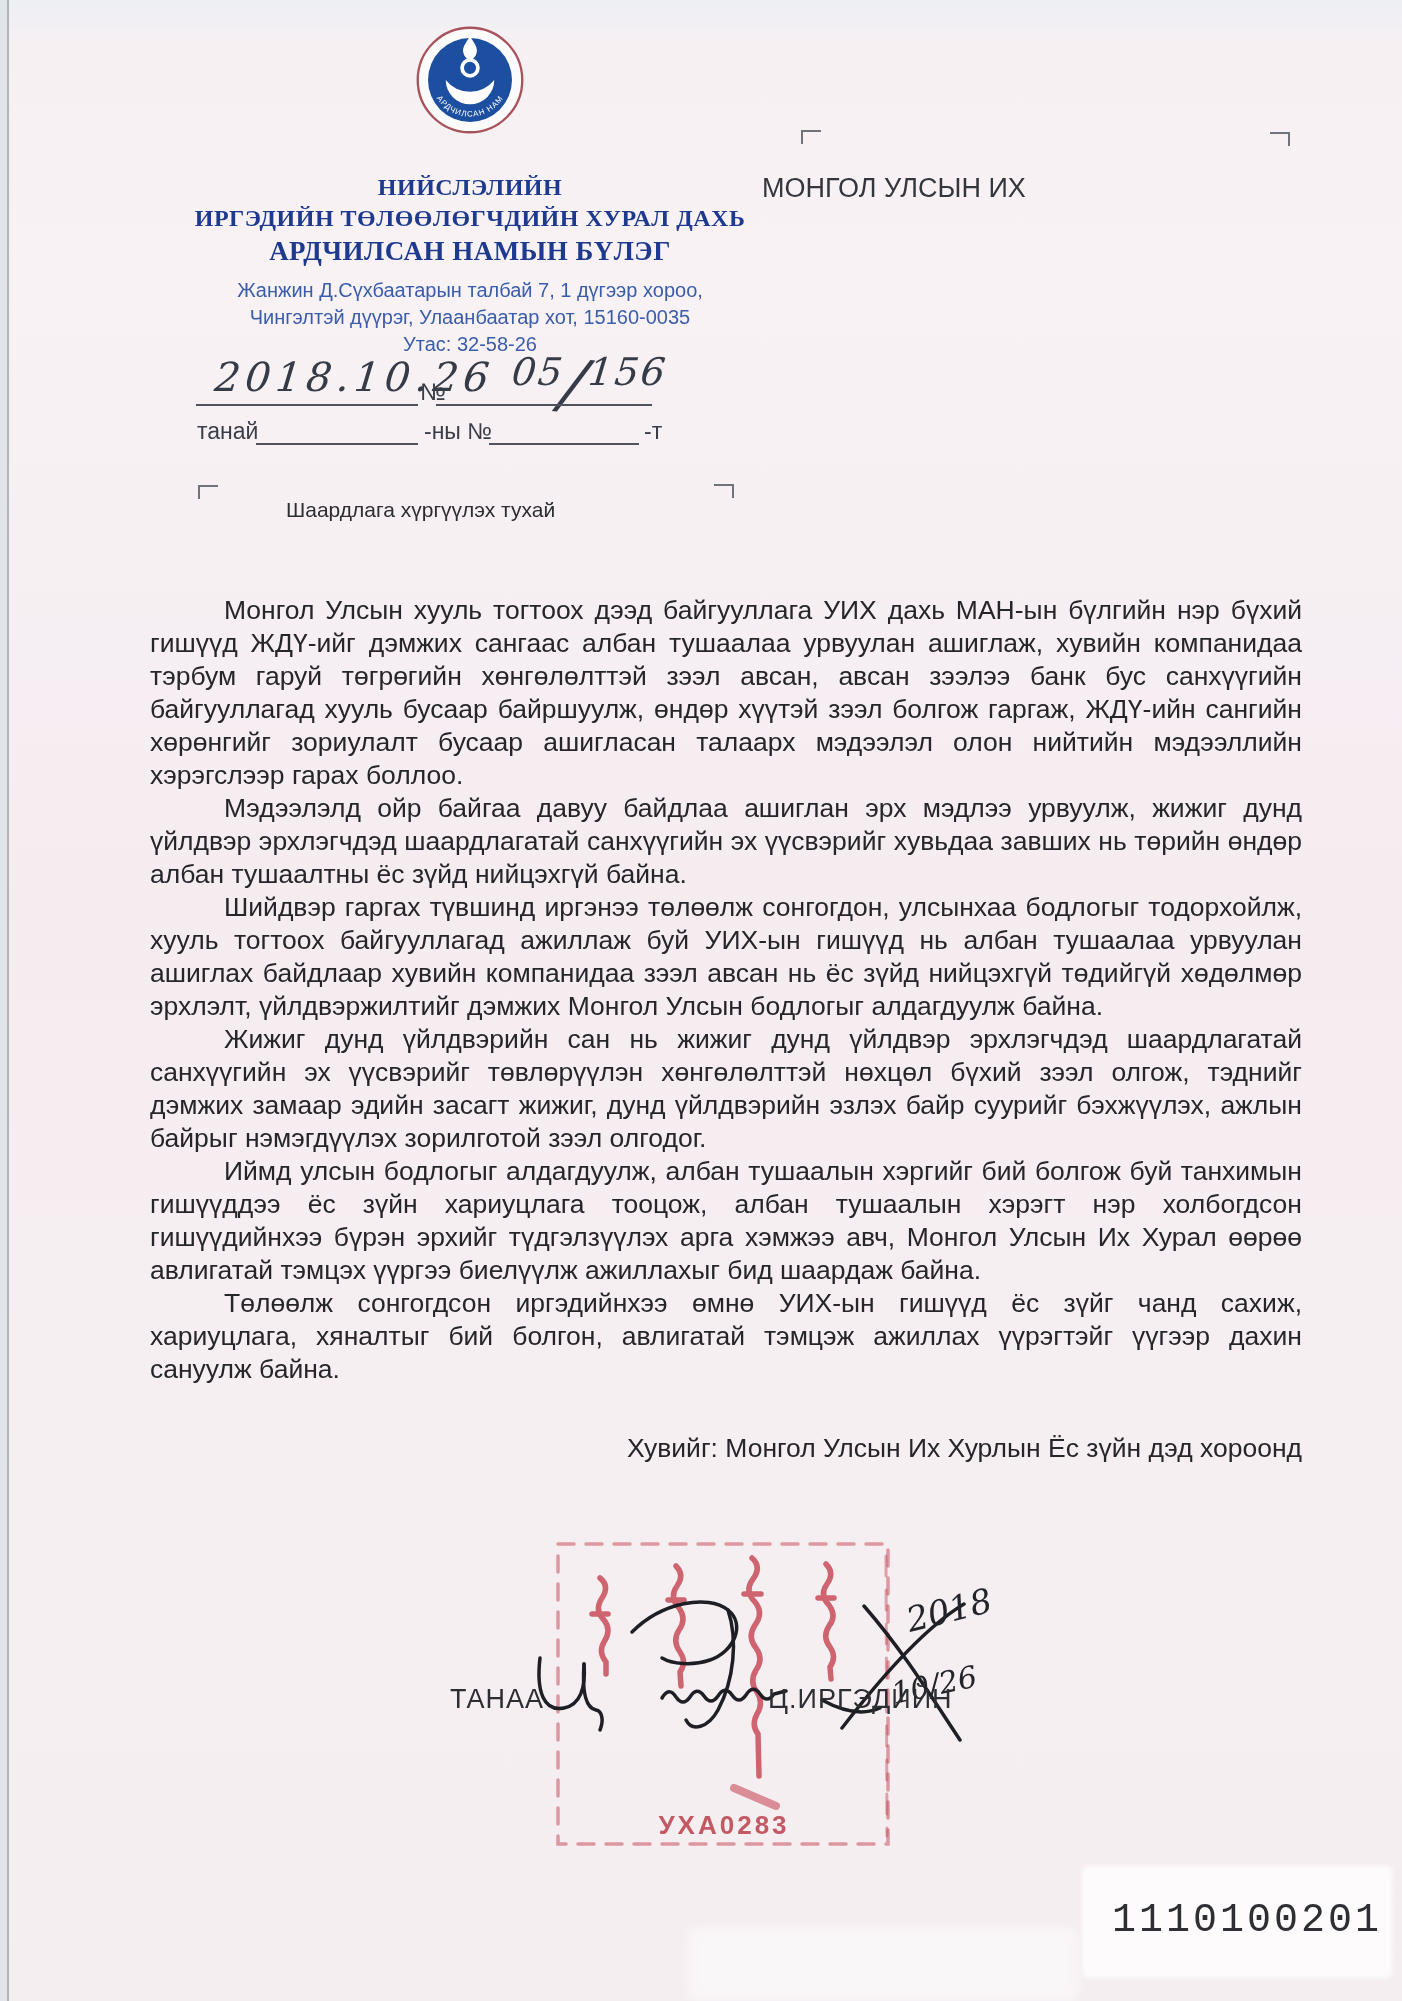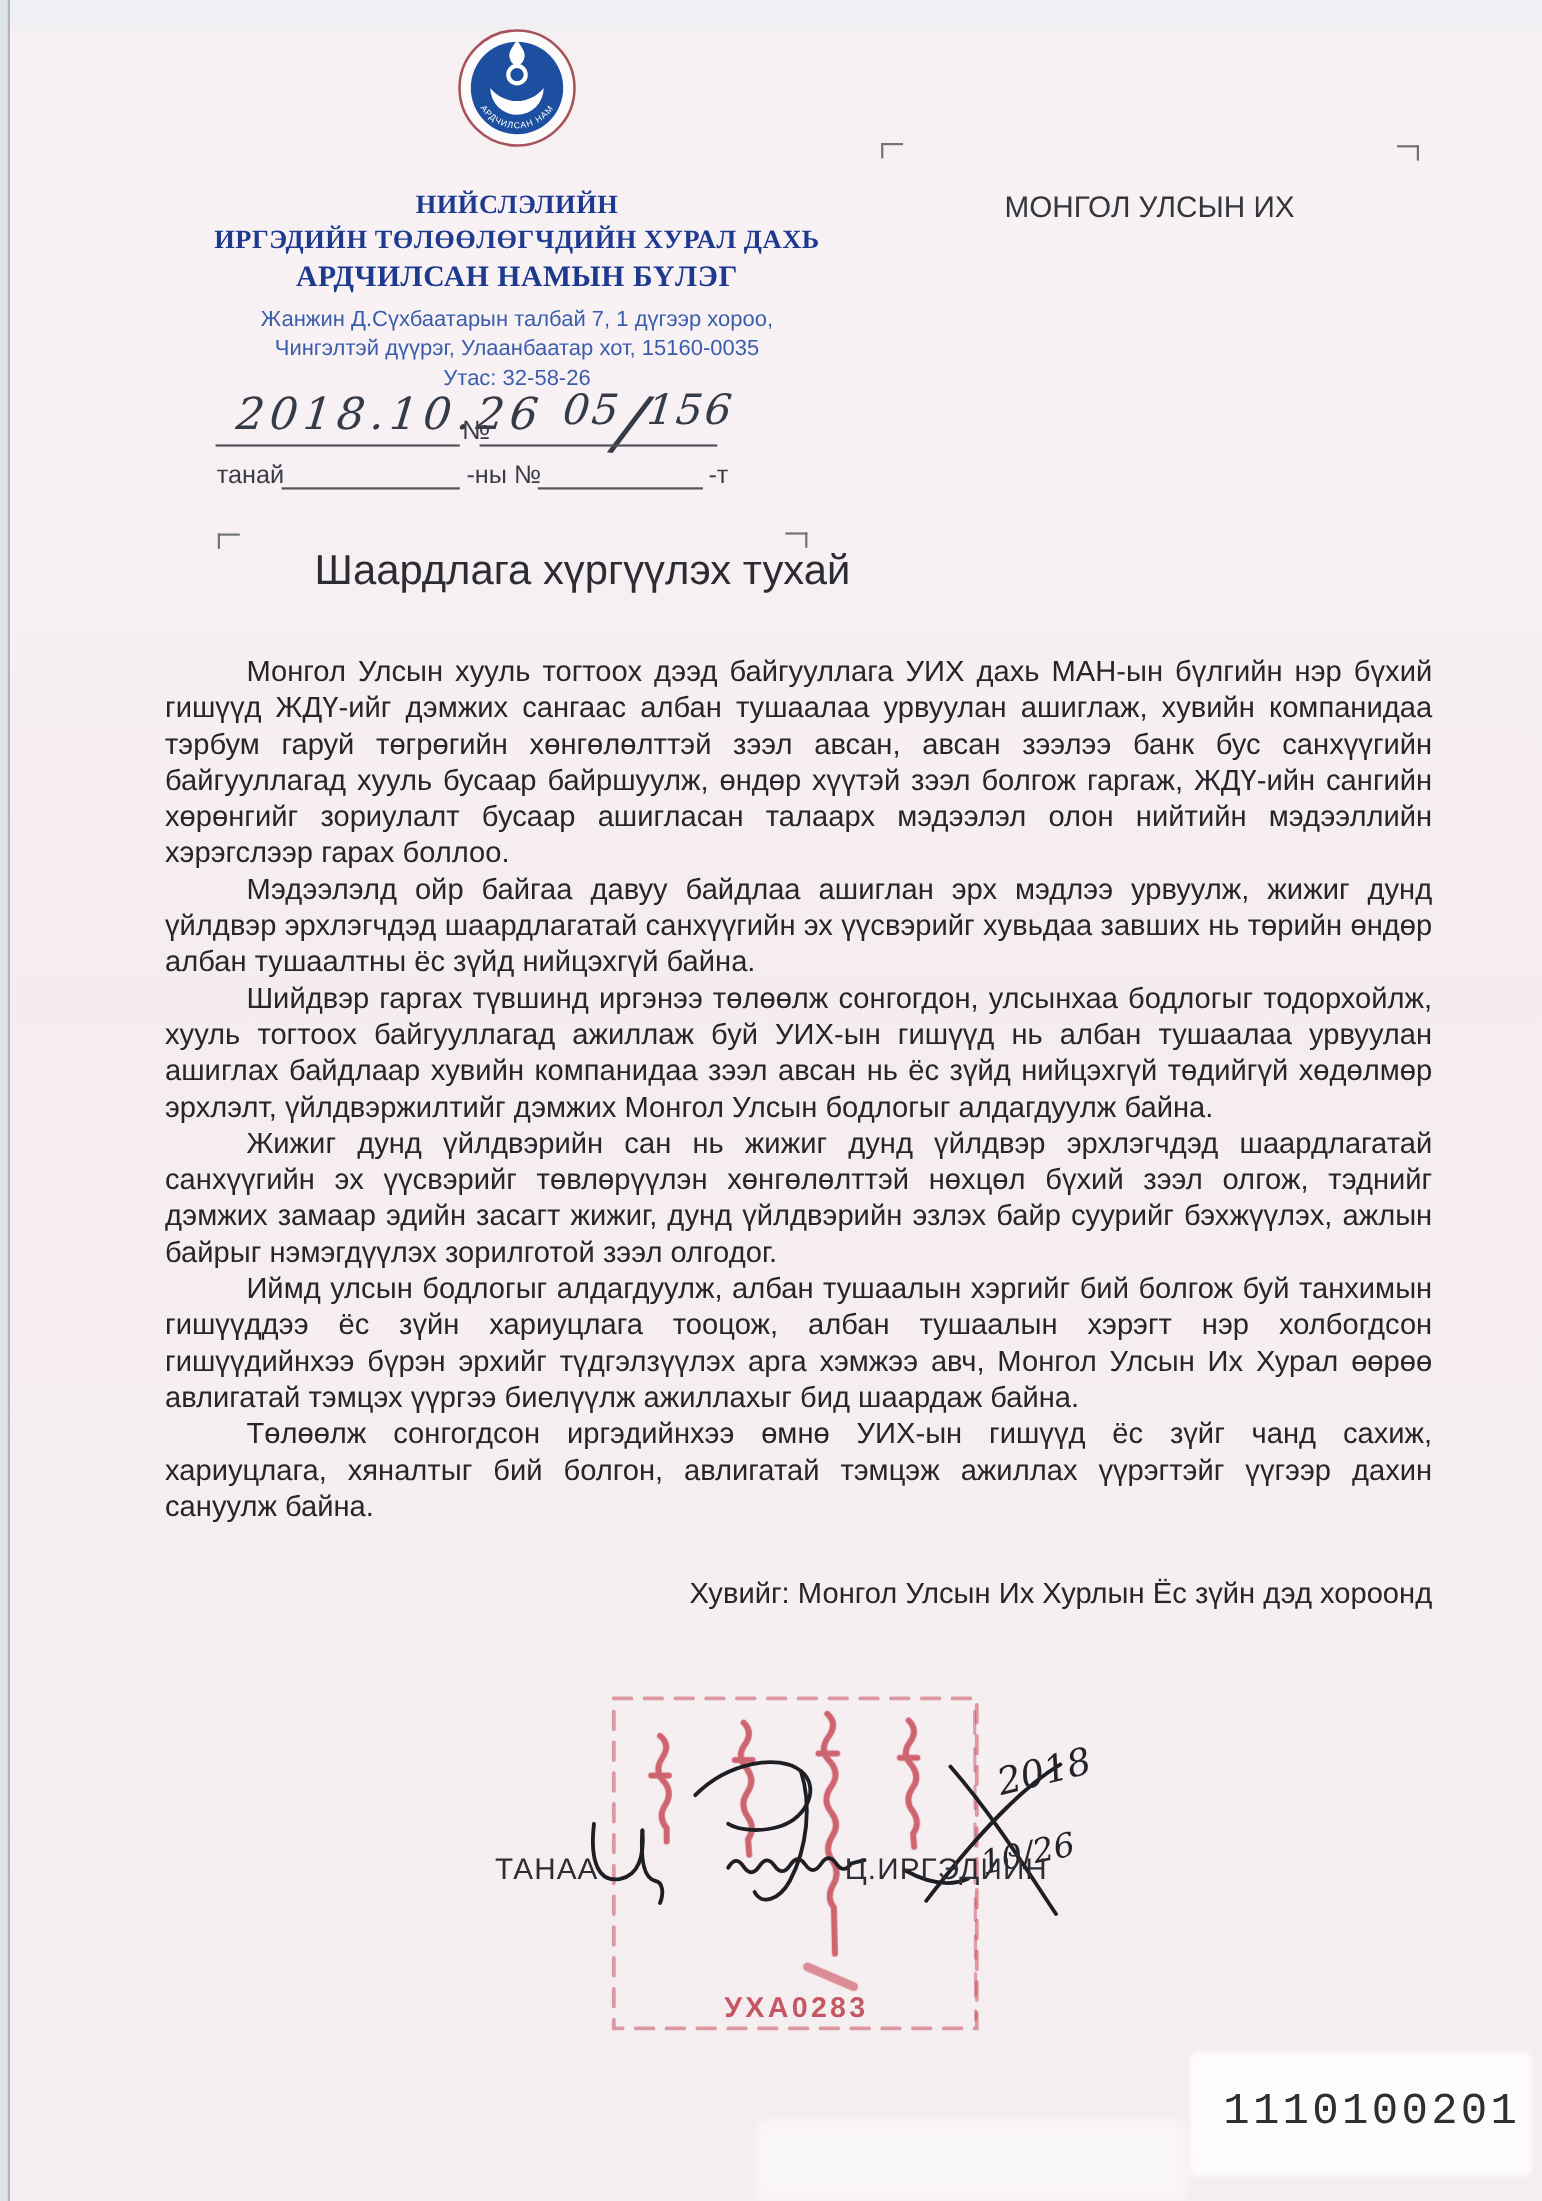--- a/index.html
+++ b/index.html
@@ -34,26 +34,26 @@
   .lbl-tanai{left:197px;}
   .lbl-ny{left:424px;}
   .lbl-t{left:644px;}
 
   
   .corner{position:absolute;width:18px;height:12px;}
   .corner.tl{border-top:2px solid #70747a;border-left:2px solid #70747a;}
   .corner.tr{border-top:2px solid #70747a;border-right:2px solid #70747a;}
   .rec-tl{left:801px;top:130px;}
   .rec-tr{left:1270px;top:132px;}
-  .recipient{position:absolute;left:790px;top:170px;width:510px;text-align:center;font-size:27px;line-height:37px;color:#33363c;}
+  .recipient{position:absolute;left:762px;top:170px;width:510px;text-align:left;font-size:27px;line-height:37px;color:#33363c;}
 
   
   .sub-tl{left:198px;top:485px;}
   .sub-tr{left:714px;top:484px;}
-  .subject{position:absolute;left:286px;top:498px;font-size:38px;color:#2c2d32;}
+  .subject{position:absolute;left:286px;top:498px;font-size:21px;color:#2c2d32;}
 
   
   .body-text{position:absolute;left:150px;top:594px;width:1152px;font-size:26.5px;line-height:33px;text-align:justify;color:#26262a;}
   .body-text p{margin:0;text-indent:74px;}
   .copy-line{margin-top:46px !important;text-align:right;}
 
   
   .stamp{position:absolute;left:548px;top:1536px;width:352px;height:322px;}
   .sig{position:absolute;left:512px;top:1580px;width:540px;height:200px;}
   .sig-title{position:absolute;left:450px;top:1684px;font-size:27px;color:#2d2e33;letter-spacing:1px;}

